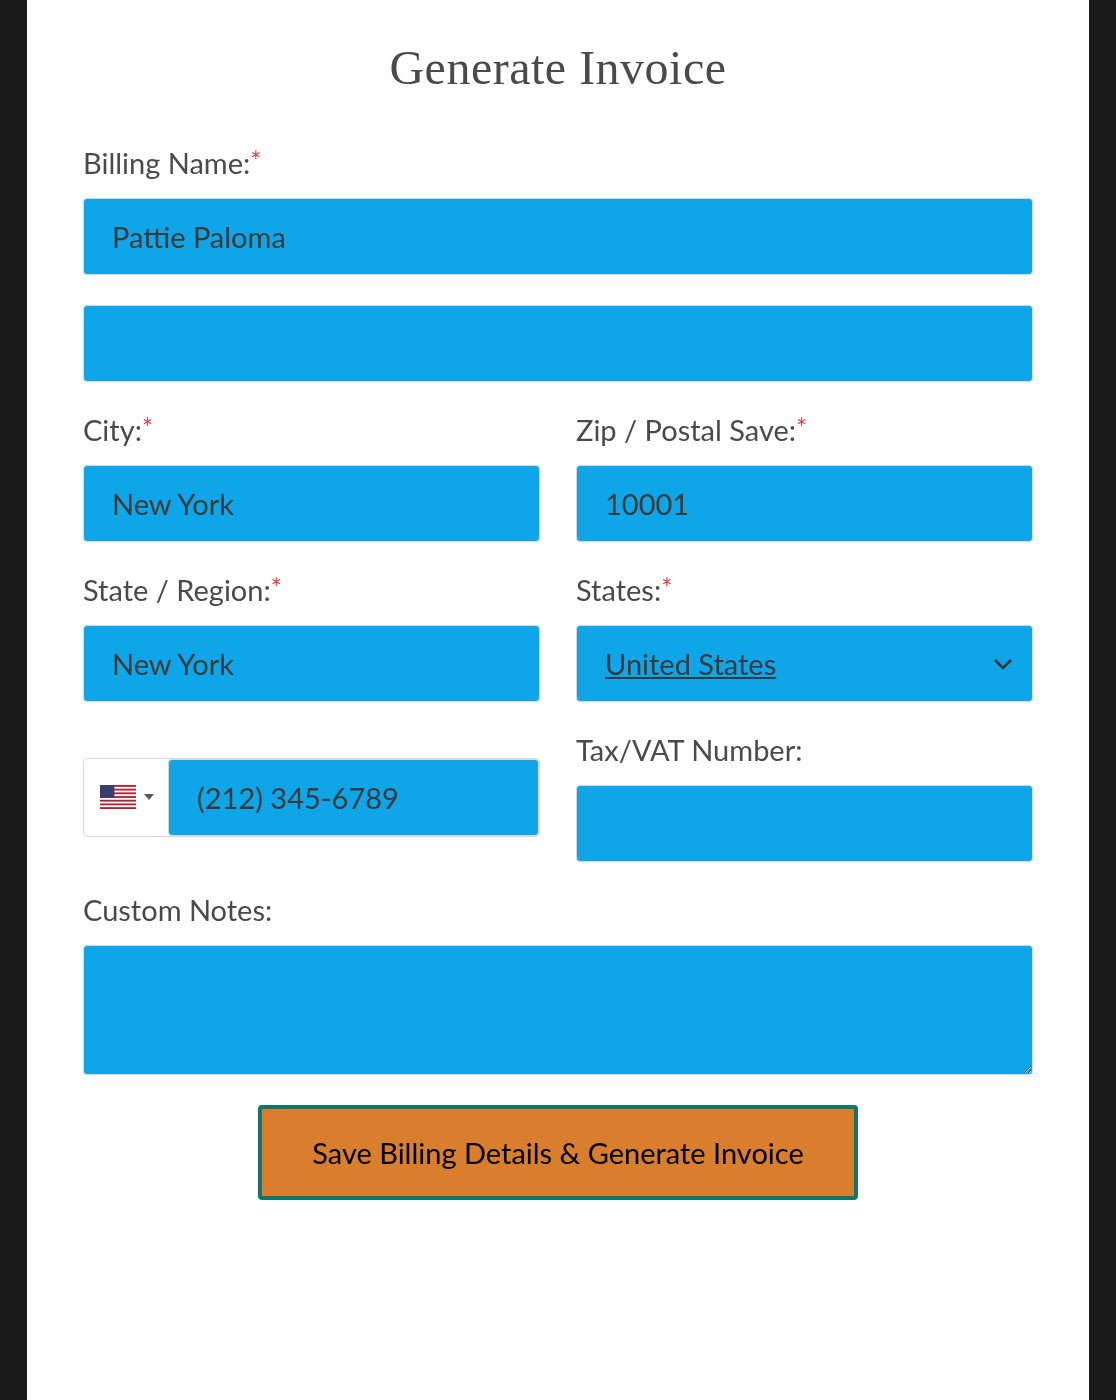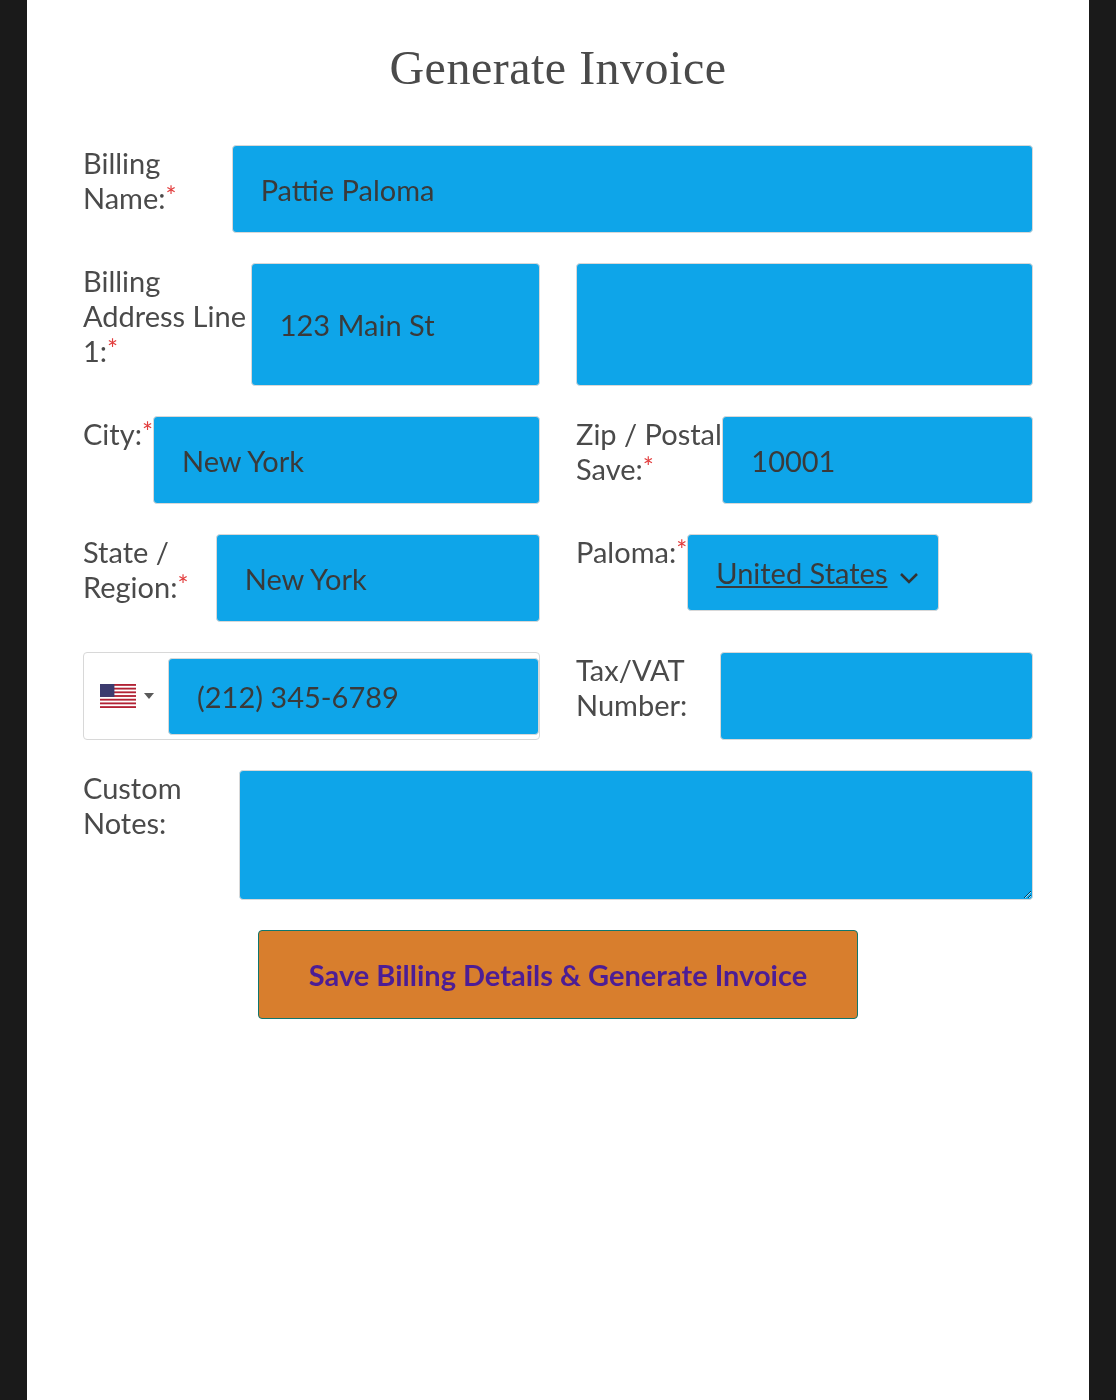--- a/index.html
+++ b/index.html
@@ -31,21 +31,22 @@
       letter-spacing: 0.5px;
     }
     .form-row {
       display: flex;
       gap: 36px;
       margin-bottom: 30px;
     }
     .form-group {
       flex: 1;
       display: flex;
-      flex-direction: row;
+      flex-direction: column;
+      justify-content: center;
     }
     .form-group.full {
       width: 100%;
     }
     label {
       font-size: 29px;
       color: #4a4a4a;
       margin-bottom: 18px;
       font-weight: 400;
     }
@@ -125,24 +126,24 @@
       outline: none;
       background: transparent;
     }
     .submit-wrap {
       display: flex;
       justify-content: center;
       margin-top: 30px;
     }
     .submit-btn {
       background: #d87e2d;
-      color: #4c1d95;
-      font-size: 29px;
-      font-weight: 700;
-      border: 1px solid #0f766e;
+      color: #000000;
+      font-size: 29px;
+      font-weight: 400;
+      border: 4px solid #0f766e;
       border-radius: 4px;
       padding: 26px 50px;
       cursor: pointer;
       font-family: inherit;
     }
   </style>
 </head>
 <body>
 
 <div class="modal">
@@ -152,26 +153,20 @@
     <div class="form-group full">
       <label>
         <span>Billing Name:</span><span class="required">*</span>
       </label>
       <input type="text" value="Pattie Paloma" style="">
     </div>
   </div>
 
   <div class="form-row">
     <div class="form-group">
-      <label>
-        <span>Billing Address Line 1:</span><span class="required">*</span>
-      </label>
-      <input type="text" value="123 Main St" style="">
-    </div>
-    <div class="form-group">
       <input type="text" value="" style="">
     </div>
   </div>
 
   <div class="form-row">
     <div class="form-group">
       <label>
         <span>City:</span><span class="required">*</span>
       </label>
       <input type="text" value="New York" style="">
@@ -186,21 +181,21 @@
 
   <div class="form-row">
     <div class="form-group">
       <label>
         <span>State / Region:</span><span class="required">*</span>
       </label>
       <input type="text" value="New York" style="">
     </div>
     <div class="form-group">
       <label>
-        <span>Paloma:</span><span class="required">*</span>
+        <span>States:</span><span class="required">*</span>
       </label>
       <div class="select-wrap">
         <select>
           <option>United States</option>
         </select>
         <svg class="select-chevron" viewBox="0 0 20 14">
           <path d="M2 3 L10 11 L18 3" stroke="#333" stroke-width="2.5" fill="none"></path>
         </svg>
       </div>
     </div>

